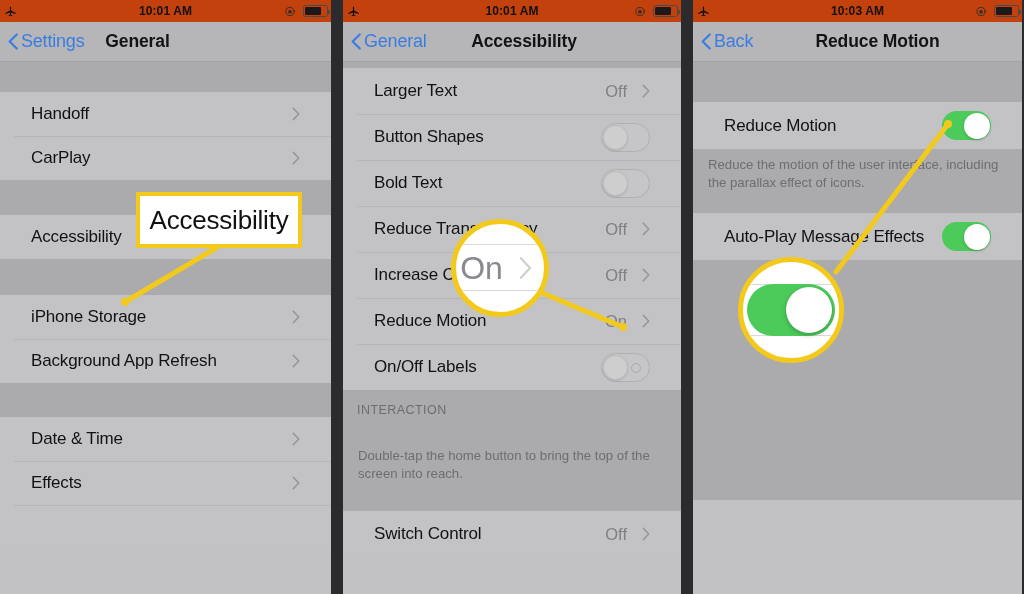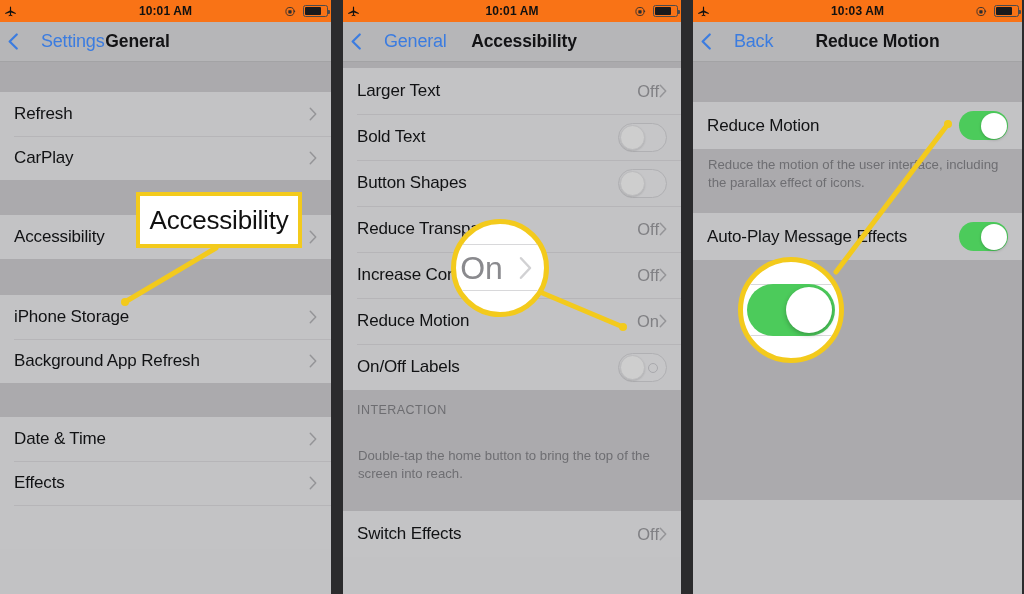--- a/index.html
+++ b/index.html
@@ -26,21 +26,21 @@
     flex: 0 0 auto;
   }
   #panel-1 { width: 331px; }
   .gap { flex: 0 0 12px; background: #2b2b2d; height: 594px; }
   #panel-2 { width: 338px; }
   #panel-3 { width: 329px; }
 
   
   .statusbar {
     height: 22px;
-    background: #f97316;
+    background: #c2410c;
     display: flex;
     align-items: center;
     padding: 0 3px;
     position: relative;
     font-size: 11.5px;
     font-weight: bold;
     color: #111;
   }
   .sb-left { display: flex; align-items: center; }
   .sb-time {
@@ -82,21 +82,21 @@
     display: flex; align-items: center;
     position: relative;
     padding: 0 8px;
   }
   .nav-back {
     display: flex; align-items: center;
     color: #3b7ce0;
     font-size: 18px;
     letter-spacing: -.2px;
     cursor: pointer;
-    position: relative; z-index: 2; gap: 20px;
+    position: relative; z-index: 2;
   }
   .nav-back .chev {
     display: inline-block;
     width: 10px; height: 17px;
     margin-right: 3px;
   }
   .nav-title {
     position: absolute; left: 0; right: 0;
     text-align: center;
     font-size: 17.5px; font-weight: bold; color: #131315;
@@ -105,39 +105,39 @@
   #panel-1 .nav-title { transform: translateX(-28px); }
   #panel-2 .nav-title { transform: translateX(12px); }
   #panel-3 .nav-title { transform: translateX(20px); }
 
   
   .list { background: #abaaad; }
   .sect-gap { background: #abaaad; }
   .group { background: #c3c3c5; }
   .row {
     display: flex; align-items: center;
-    padding: 0 14px;
+    padding: 0 31px;
     height: 44px;
     position: relative;
     background: #c3c3c5;
     cursor: pointer;
   }
   .row + .row::before {
     content: "";
     position: absolute; left: 14px; right: 0; top: 0;
     height: 1px; background: #b6b5b8;
   }
   .row-label {
     font-size: 17px; color: #111214;
     letter-spacing: -.15px;
     white-space: nowrap;
   }
   .row-right {
     margin-left: auto;
-    display: flex; align-items: center; gap: 0;
+    display: flex; align-items: center; gap: 15px;
   }
   .row-value { font-size: 16.5px; color: #808084; }
   .chev-r {
     width: 8px; height: 14px; display:block; opacity: .55;
   }
   .sect-header {
     font-size: 12.5px; color: #6d6d71;
     letter-spacing: .45px;
     padding: 0 14px 23px 14px;
     display: flex; align-items: flex-end;
@@ -259,21 +259,21 @@
         <span>Settings</span>
       </div>
       <div class="nav-title">General</div>
     </div>
 
     <div class="list">
       <div class="sect-gap" style="height:30px"></div>
 
       <div class="group">
         <div class="row">
-          <span class="row-label">Refresh</span>
+          <span class="row-label">Handoff</span>
           <span class="row-right">
             <svg class="chev-r" viewBox="0 0 10 18">
                 <path d="M1.5 1.5 L8.5 9 l-7 7.5" fill="none" stroke="#6f6f73" stroke-width="1.9" stroke-linecap="round" stroke-linejoin="round"></path>
               </svg>
           </span>
         </div>
         <div class="row">
           <span class="row-label">CarPlay</span>
           <span class="row-right">
             <svg class="chev-r" viewBox="0 0 10 18">
@@ -383,30 +383,30 @@
           <span class="row-label">Larger Text</span>
           <span class="row-right">
             <span class="row-value">Off</span>
             <svg class="chev-r" viewBox="0 0 10 18">
                 <path d="M1.5 1.5 L8.5 9 l-7 7.5" fill="none" stroke="#6f6f73" stroke-width="1.9" stroke-linecap="round" stroke-linejoin="round"></path>
               </svg>
           </span>
         </div>
 
         <div class="row" style="height:46px">
-          <span class="row-label">Bold Text</span>
+          <span class="row-label">Button Shapes</span>
           <span class="row-right">
             <span class="toggle off">
                 <span class="knob"></span>
               </span>
           </span>
         </div>
 
         <div class="row" style="height:46px">
-          <span class="row-label">Button Shapes</span>
+          <span class="row-label">Bold Text</span>
           <span class="row-right">
             <span class="toggle off">
                 <span class="knob"></span>
               </span>
           </span>
         </div>
 
         <div class="row" style="height:46px">
           <span class="row-label">Reduce Transparency</span>
           <span class="row-right">
@@ -452,21 +452,21 @@
       <div class="sect-gap" style="height:24px">
         <div class="sect-header">INTERACTION</div>
       </div>
 
 
       <div class="footnote">Double-tap the home button to bring the top of the screen into reach.</div>
       <div class="sect-gap" style="height:18px"></div>
 
       <div class="group">
         <div class="row" style="height:46px">
-          <span class="row-label">Switch Effects</span>
+          <span class="row-label">Switch Control</span>
           <span class="row-right">
             <span class="row-value">Off</span>
             <svg class="chev-r" viewBox="0 0 10 18">
                 <path d="M1.5 1.5 L8.5 9 l-7 7.5" fill="none" stroke="#6f6f73" stroke-width="1.9" stroke-linecap="round" stroke-linejoin="round"></path>
               </svg>
           </span>
         </div>
       </div>
     </div>
   </div>

